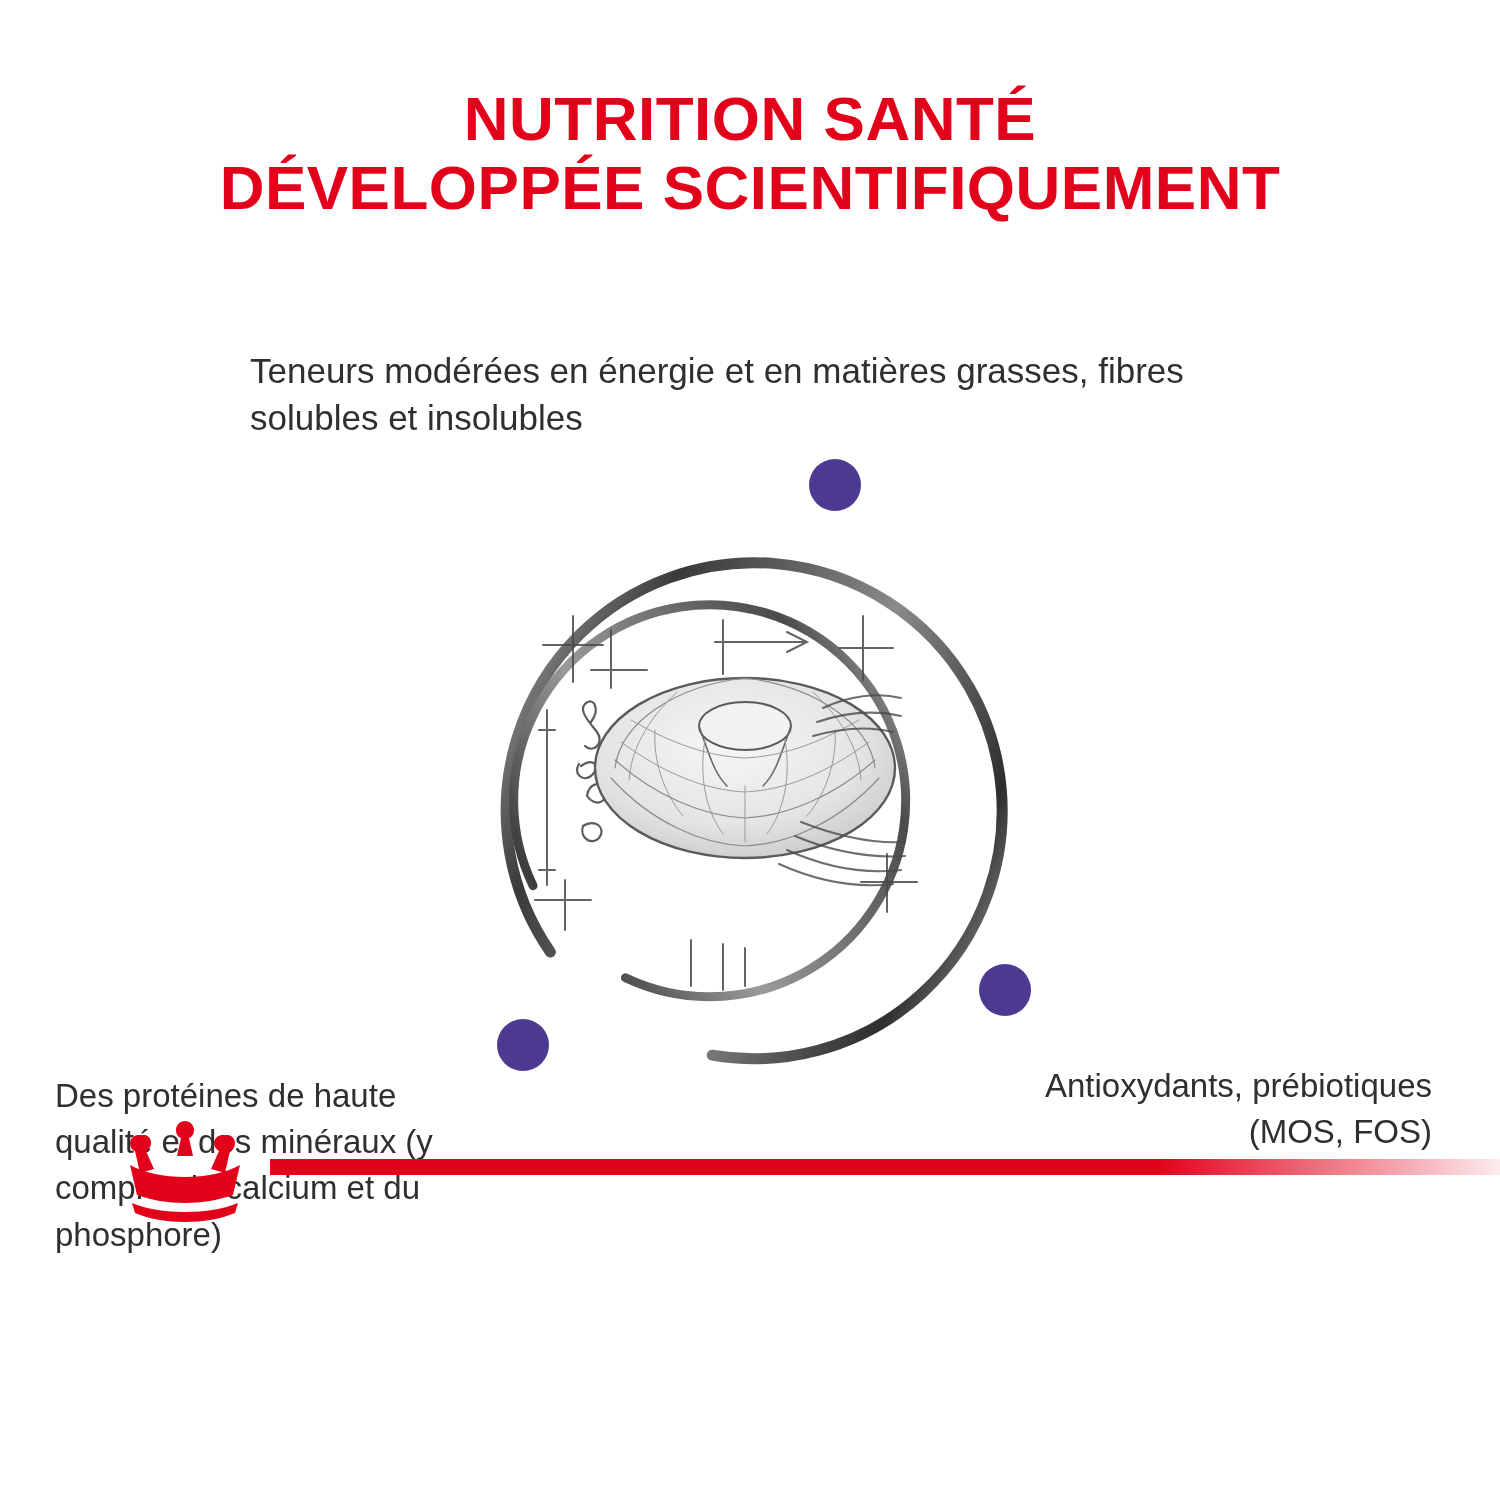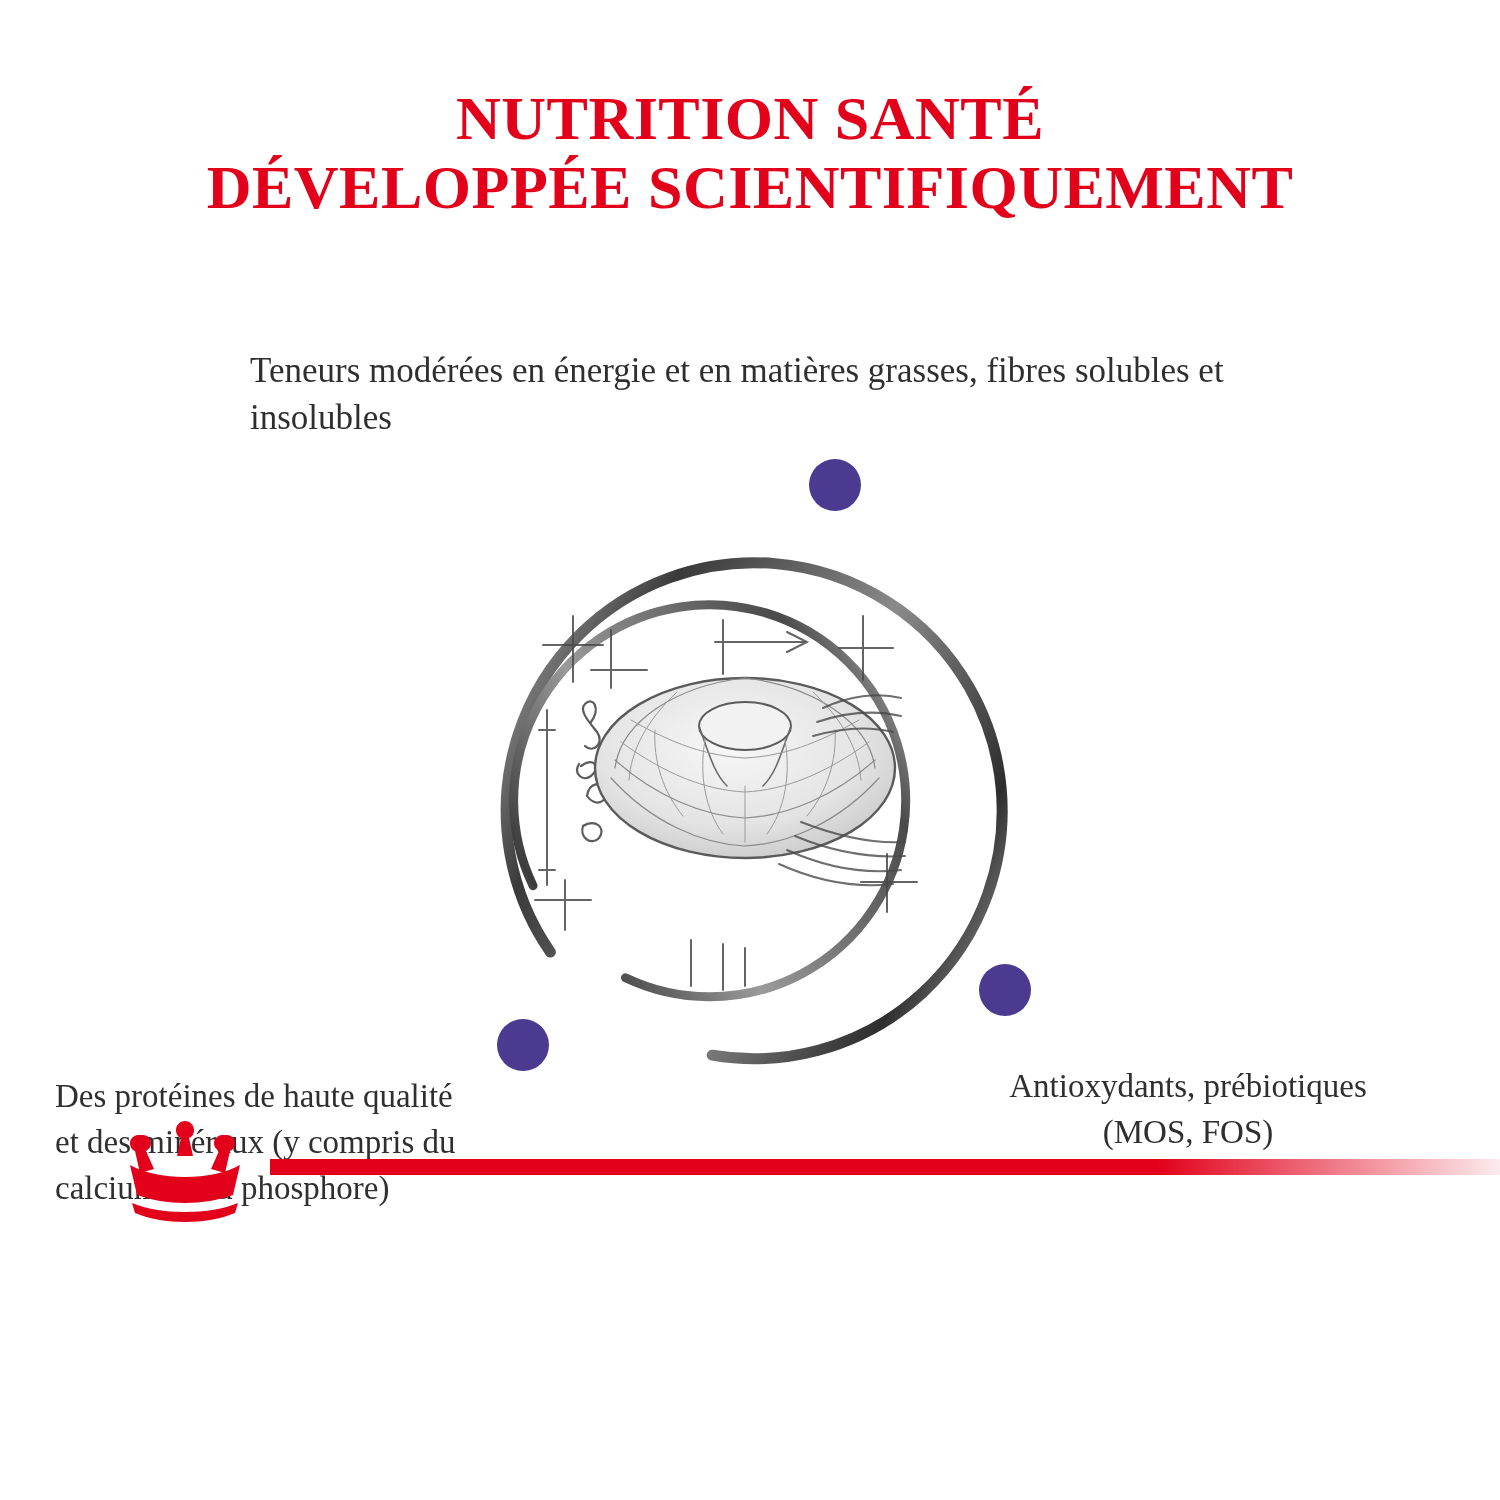--- a/index.html
+++ b/index.html
@@ -13,21 +13,20 @@
     font-family: "Liberation Sans", sans-serif;
     color: #2b2b2b;
     overflow: hidden;
     position: relative;
   }
 
   .page {
     position: relative;
     width: 1500px;
     height: 1247px;
-    font-family: Liberation Serif, serif;
   }
 
   
   .title {
     position: absolute;
     top: 42px;
     left: 0;
     width: 1500px;
     text-align: center;
     color: #e2001a;
@@ -70,24 +69,24 @@
     left: 55px;
     top: 1040px;
     width: 420px;
     text-align: left;
     font-size: 33px;
     line-height: 1.4;
     color: #2f2f2f;
   }
   .caption-right {
     position: absolute;
-    left: 978px;
+    left: 1012px;
     top: 1030px;
     width: 420px;
-    text-align: center;
+    text-align: right;
     font-size: 33px;
     line-height: 1.4;
     color: #2f2f2f;
   }
 
   
   .footer {
     position: absolute;
     left: 0;
     bottom: 0;

